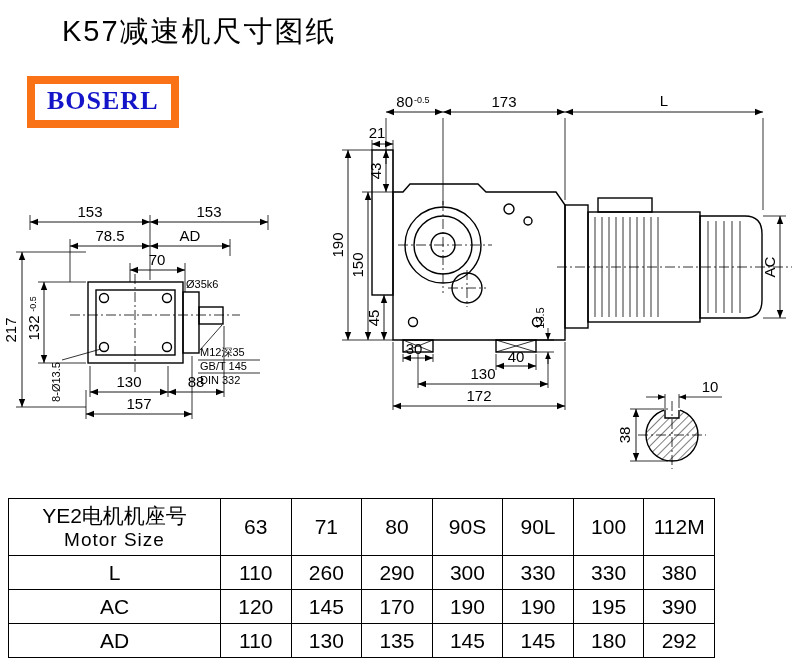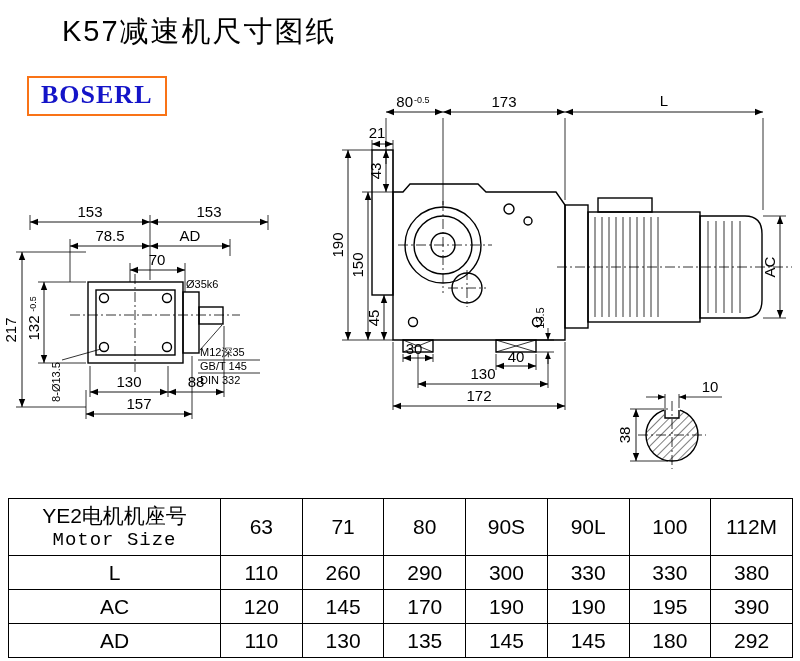--- a/index.html
+++ b/index.html
@@ -1,35 +1,35 @@
 <!DOCTYPE html>
 <html><head>
 <meta charset="utf-8">
 <style>
   html,body{margin:0;padding:0;}
   body{width:800px;height:661px;background:#fff;position:relative;overflow:hidden;
        font-family:"Liberation Sans",sans-serif;color:#000;}
   .title{position:absolute;left:62px;top:12px;font-size:29px;font-weight:normal;letter-spacing:2px;}
-  .logo{position:absolute;left:27px;top:76px;border:2px solid #f97316;padding:2px 12px 4px 12px;background:#fff;}
+  .logo{position:absolute;left:27px;top:76px;border:8px solid #f97316;padding:2px 12px 4px 12px;background:#fff;}
   .logo span{font-family:"Liberation Serif",serif;font-weight:bold;font-size:26px;color:#1414c8;letter-spacing:1px;}
   svg{position:absolute;left:0;top:60px;}
   svg text{font-family:"Liberation Sans",sans-serif;fill:#000;}
   .dim{font-size:15px;}
   .sm{font-size:11px;}
   .tol{font-size:9px;}
   .o{fill:none;stroke:#000;stroke-width:1.4;}
   .t{fill:none;stroke:#000;stroke-width:0.8;}
   .d{fill:none;stroke:#000;stroke-width:0.9;}
   .cl{fill:none;stroke:#000;stroke-width:0.8;stroke-dasharray:10 3 2 3;}
-  .dims-table{position:absolute;left:8px;top:498px;width:785px;height:159px;
+  .dims-table{position:absolute;left:8px;top:498px;width:707px;height:159px;
               border-collapse:collapse;table-layout:fixed;}
   .dims-table td{border:1.6px solid #000;text-align:center;vertical-align:middle;
                  font-size:21px;padding:0;}
   .hdr-cn{font-size:21px;line-height:1.25;}
-  .hdr-en{font-family:Liberation Mono, monospace;font-size:19px;letter-spacing:1px;}
+  .hdr-en{font-family:Liberation Sans, sans-serif;font-size:19px;letter-spacing:1px;}
   .hrow td{height:56px;}
   .drow td{height:33px;}
 </style>
 </head>
 <body>
 
 <div class="title">K57减速机尺寸图纸</div>
 
 <div class="logo">
   <span>BOSERL</span>

